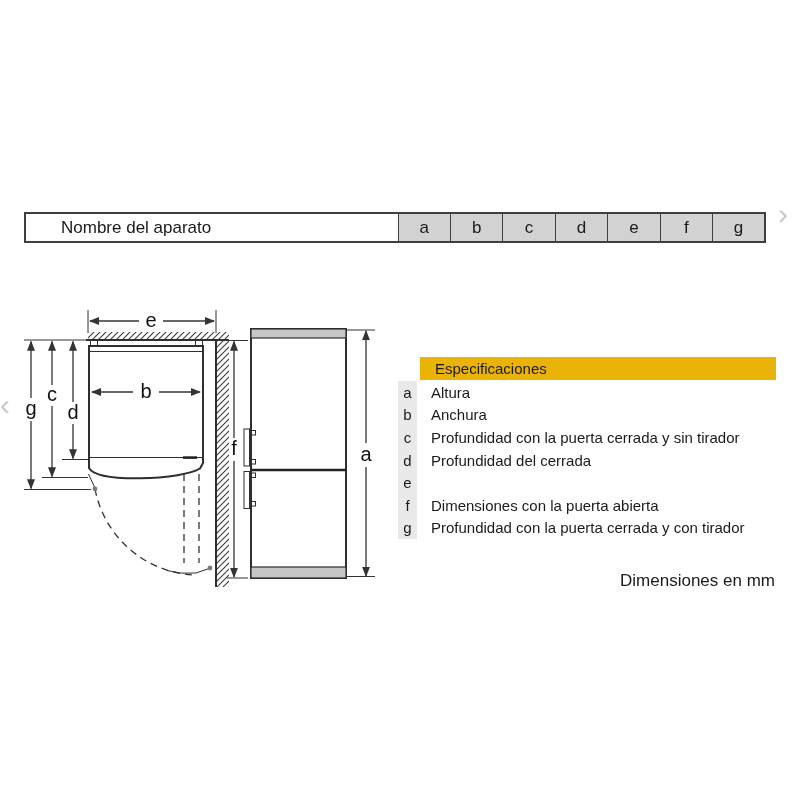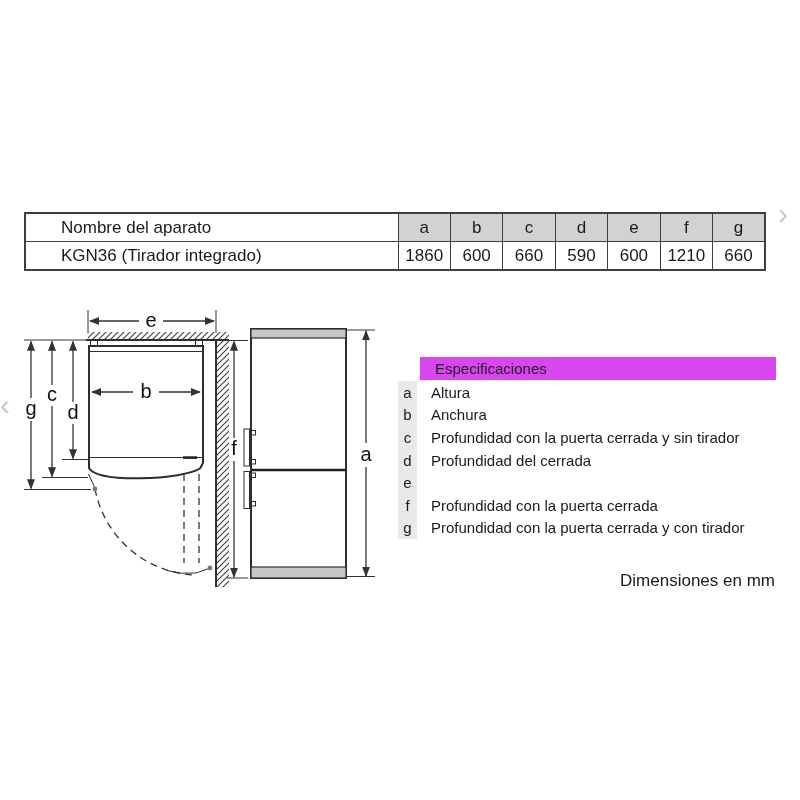--- a/index.html
+++ b/index.html
@@ -13,21 +13,21 @@
   .dims th,.dims td{border:1.5px solid #3f3f3f;height:27px;padding:0;
         text-align:center;font-weight:normal;vertical-align:middle;}
   .dims th.dim{background:#d2d2d2;}
   .dims .name{text-align:left;padding-left:35px;}
   .dims{border:2px solid #3f3f3f;}
 
   
   .specs{position:absolute;left:398px;top:357px;width:378px;font-size:15px;}
   .spec-header{display:flex;}
   .spec-header .spacer{width:22px;}
-  .spec-header .title{flex:1;background:#d946ef;height:23px;line-height:23px;
+  .spec-header .title{flex:1;background:#eab308;height:23px;line-height:23px;
         padding-left:15px;}
   .spec-body{position:relative;margin-top:1px;}
   .spec-strip{position:absolute;left:0;top:0;bottom:0;width:19px;background:#e9e9e9;}
   .spec-row{display:flex;height:22.6px;align-items:center;position:relative;}
   .spec-key{width:19px;text-align:center;}
   .spec-label{padding-left:14px;}
 
   
   .units-note{position:absolute;right:25px;top:571px;font-size:17px;text-align:center;}
 
@@ -62,30 +62,20 @@
       <tr>
     <th class="name">Nombre del aparato</th>
     <th class="dim">a</th>
     <th class="dim">b</th>
     <th class="dim">c</th>
     <th class="dim">d</th>
     <th class="dim">e</th>
     <th class="dim">f</th>
     <th class="dim">g</th>
   </tr>
-  <tr>
-    <td class="name">KGN36 (Tirador integrado)</td>
-    <td>1860</td>
-    <td>600</td>
-    <td>660</td>
-    <td>590</td>
-    <td>600</td>
-    <td>1210</td>
-    <td>660</td>
-  </tr>
 </tbody>
   </table>
 
 <svg class="diagram" viewBox="0 0 800 800">
   <defs>
     <marker id="ah" markerWidth="8" markerHeight="8" refX="7.2" refY="4" orient="auto-start-reverse" viewBox="0 0 8 8">
       <path d="M0,0.9 L8,4 L0,7.1 Z" fill="#333"></path>
     </marker>
     <pattern id="hatch" width="6" height="6" patternUnits="userSpaceOnUse">
       <path d="M0,6 L6,0 M-1.5,1.5 L1.5,-1.5 M4.5,7.5 L7.5,4.5" stroke="#3c3c3c" stroke-width="1.1"></path>
@@ -191,21 +181,21 @@
     </div>
     <div class="spec-row">
       <div class="spec-key">d</div>
       <div class="spec-label">Profundidad del cerrada</div>
     </div>
     <div class="spec-row">
       <div class="spec-key">e</div>
     </div>
     <div class="spec-row">
       <div class="spec-key">f</div>
-      <div class="spec-label">Profundidad con la puerta cerrada</div>
+      <div class="spec-label">Dimensiones con la puerta abierta</div>
     </div>
     <div class="spec-row">
       <div class="spec-key">g</div>
       <div class="spec-label">Profundidad con la puerta cerrada y con tirador</div>
     </div>
   </div>
 </div>
 
 <div class="units-note">Dimensiones en mm</div>
 

